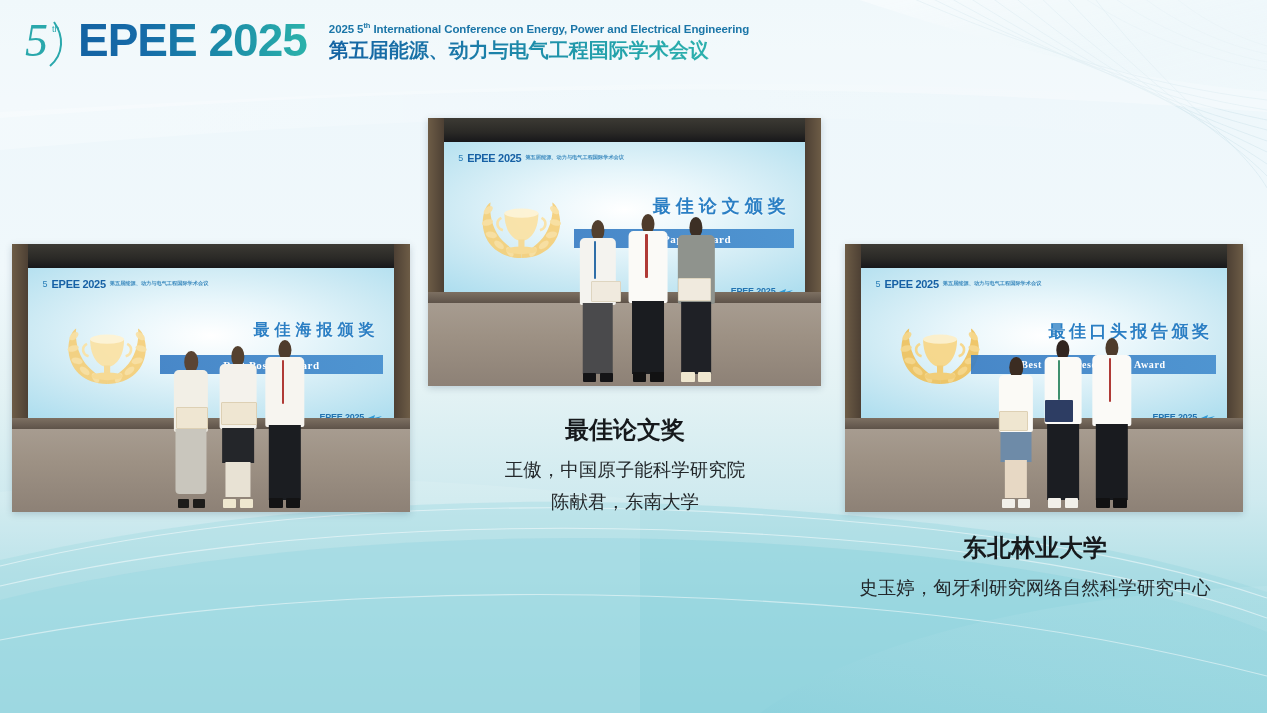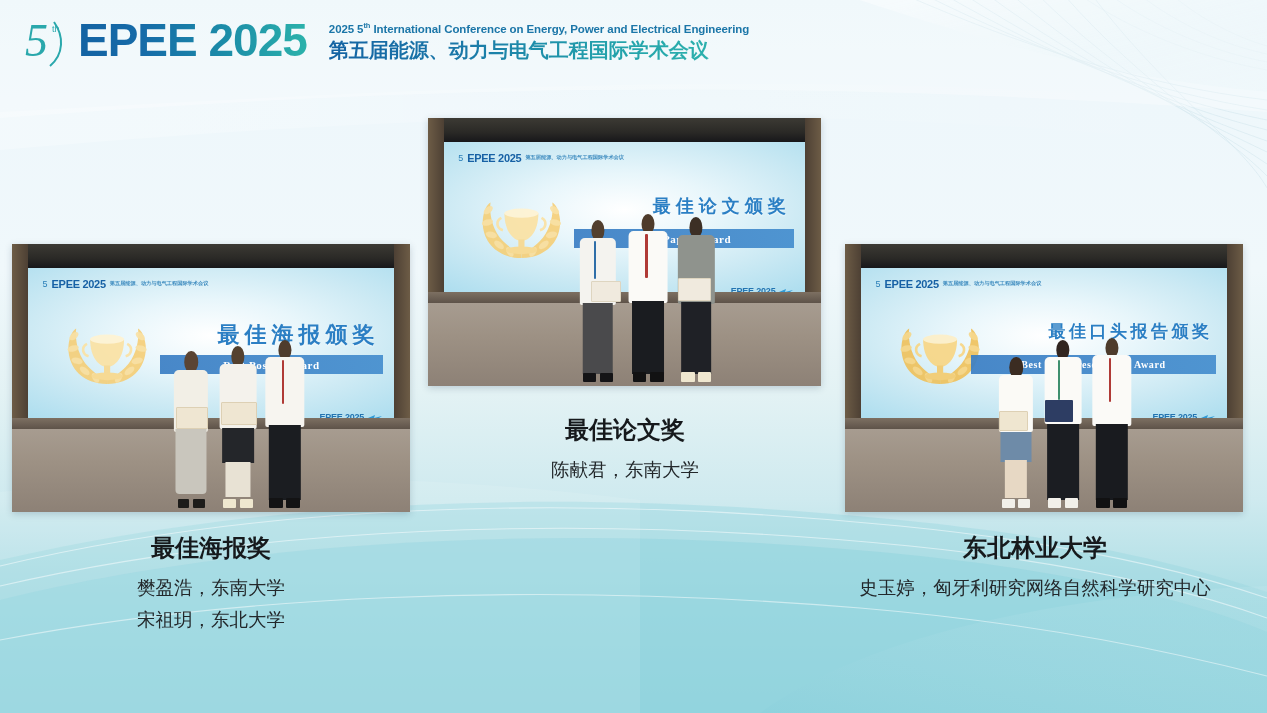--- a/index.html
+++ b/index.html
@@ -87,21 +87,21 @@
 
   .wreath{position:absolute;left:7%;top:28%;width:29%;height:48%;opacity:.92;}
   .wreath svg{width:100%;height:100%;}
 
   .scr-title{
     position:absolute;right:4%;top:32%;
     font-family:"DejaVu Sans",sans-serif;font-weight:700;
     color:#2b7fc4;letter-spacing:5px;white-space:nowrap;
     text-shadow:0 1px 2px rgba(255,255,255,.7);
   }
-  .photo.left .scr-title{font-size:22px;text-align:center;}
+  .photo.left .scr-title{font-size:16px;text-align:center;}
   .photo.center .scr-title{font-size:18px;}
   .photo.right .scr-title{font-size:17px;letter-spacing:3.5px;}
 
   .scr-band{
     position:absolute;left:36%;right:3%;top:54%;height:12%;
     background:linear-gradient(90deg,rgba(58,126,196,.92),rgba(72,144,207,.95));
     display:flex;align-items:center;justify-content:center;
   }
   .scr-band span{
     font-family:"Liberation Serif",serif;font-weight:700;color:#fff;
@@ -450,28 +450,24 @@
         <div class="p-head" style="top:0;width:30%;height:12%;background:#4e3b2b;"></div>
         <div class="p-body" style="top:10%;width:90%;height:42%;background:#fbfaf7;"></div>
         <div class="p-cert" style="left:44%;top:12%;width:5%;height:26%;background:#b03a36;"></div>
         <div class="p-legs" style="top:51%;width:74%;height:45%;background:#191b1f;"></div>
         <div class="p-cert" style="left:14%;bottom:-1%;width:32%;height:6%;background:#111112;"></div>
         <div class="p-cert" style="right:14%;bottom:-1%;width:32%;height:6%;background:#111112;"></div>
       </div>
     </div>
   </div>
 
-  <div class="caption left">
-    <div class="cap-title">最佳海报奖</div>
-    <div class="cap-line">樊盈浩，东南大学</div>
-    <div class="cap-line">宋祖玥，东北大学</div>
-  </div>
 
   <div class="caption center">
     <div class="cap-title">最佳论文奖</div>
+    <div class="cap-line">王傲，中国原子能科学研究院</div>
     <div class="cap-line">陈献君，东南大学</div>
   </div>
 
   <div class="caption right">
     <div class="cap-title">东北林业大学</div>
     <div class="cap-line">史玉婷，匈牙利研究网络自然科学研究中心</div>
   </div>
 
 </div>
 

